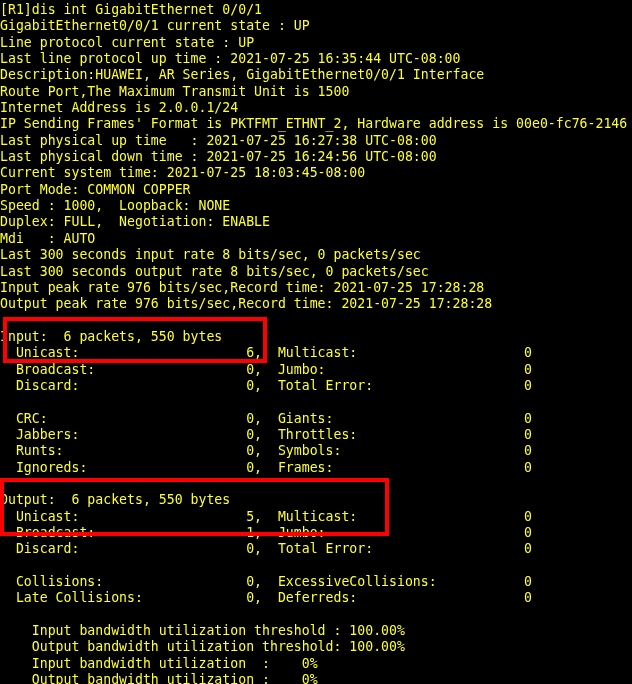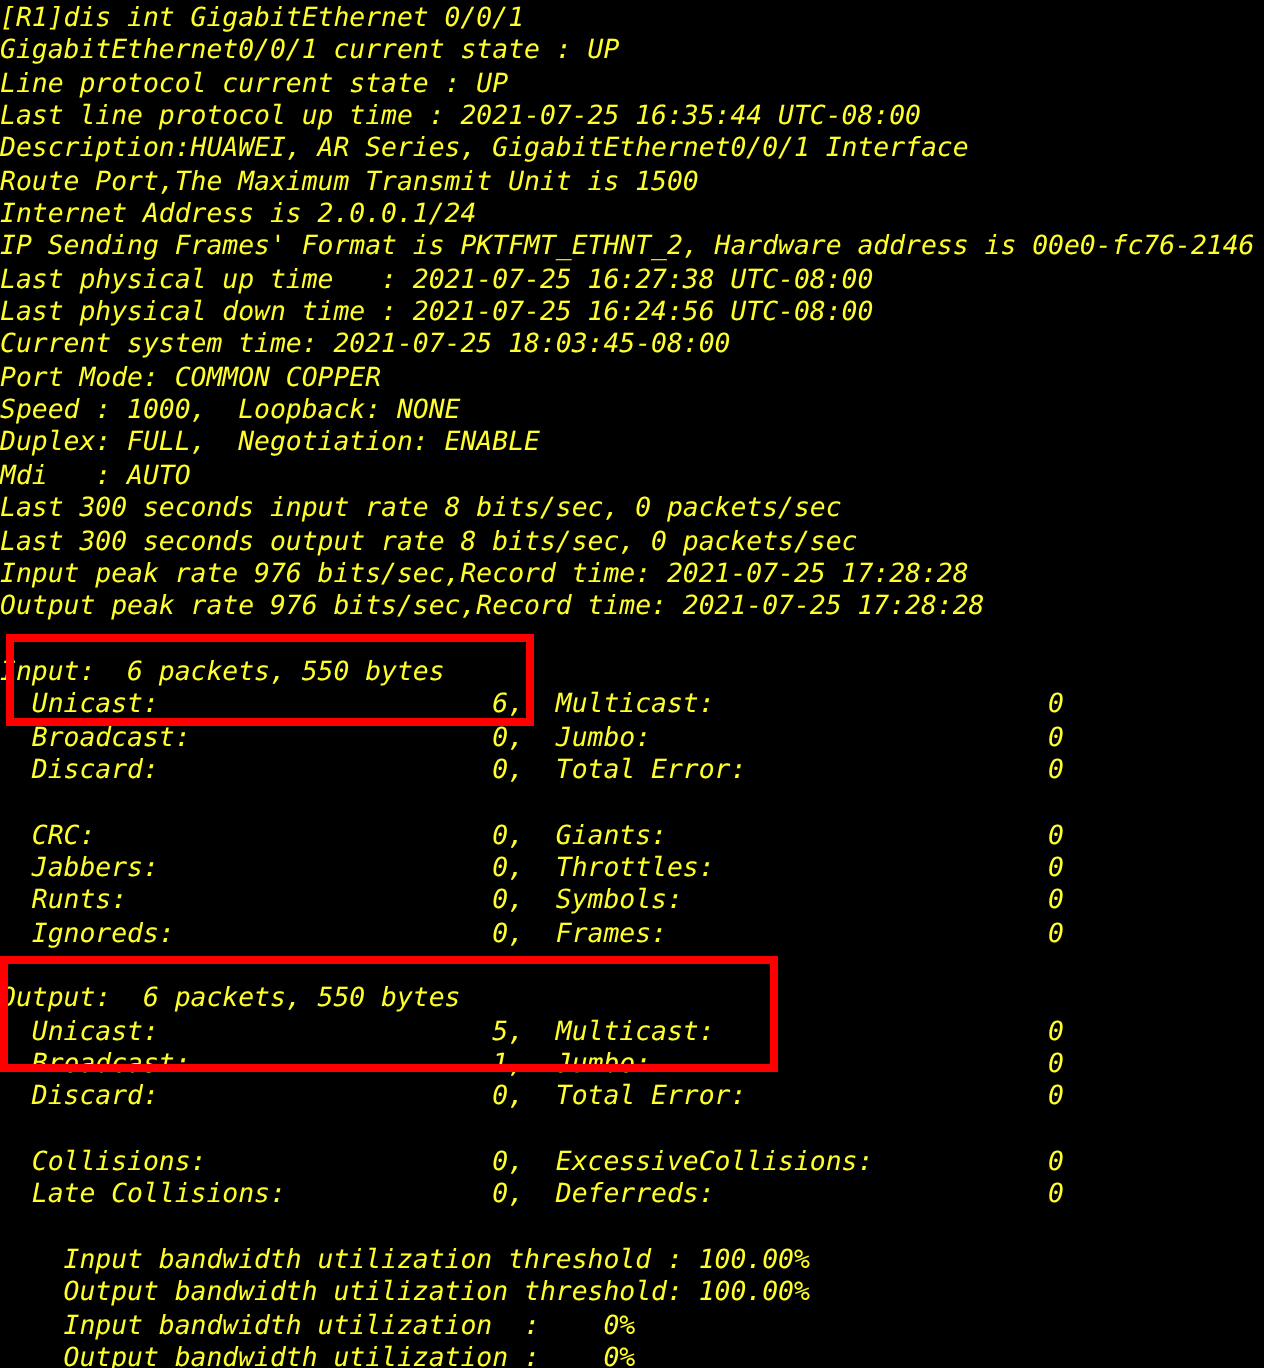--- a/index.html
+++ b/index.html
@@ -27,21 +27,20 @@
     font-size: 13.2px;
     line-height: 16.35px;
     letter-spacing: 0px;
     white-space: pre;
   }
   .tline {
     height: 16.35px;
     white-space: pre;
     color: #ffff2e;
     overflow: visible;
-    font-style: italic;
   }
   .tline.blank {
     color: transparent;
   }
   .redbox {
     position: absolute;
     border: 4px solid #fe0000;
     box-sizing: border-box;
     pointer-events: none;
     background: transparent;

